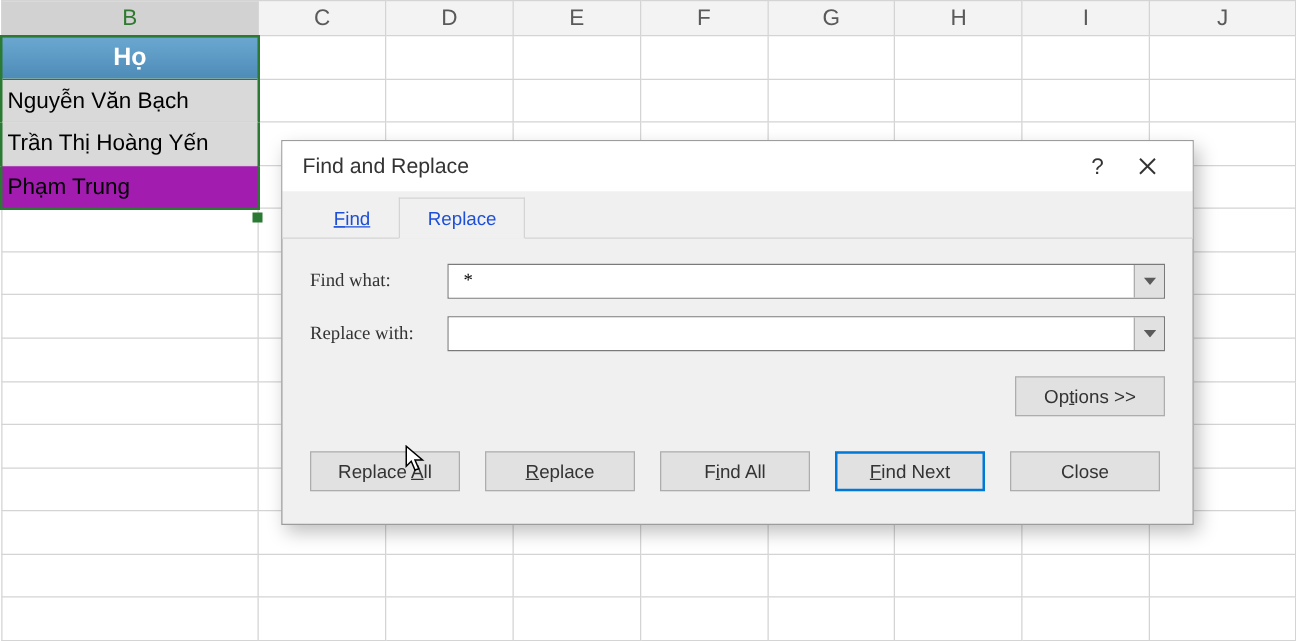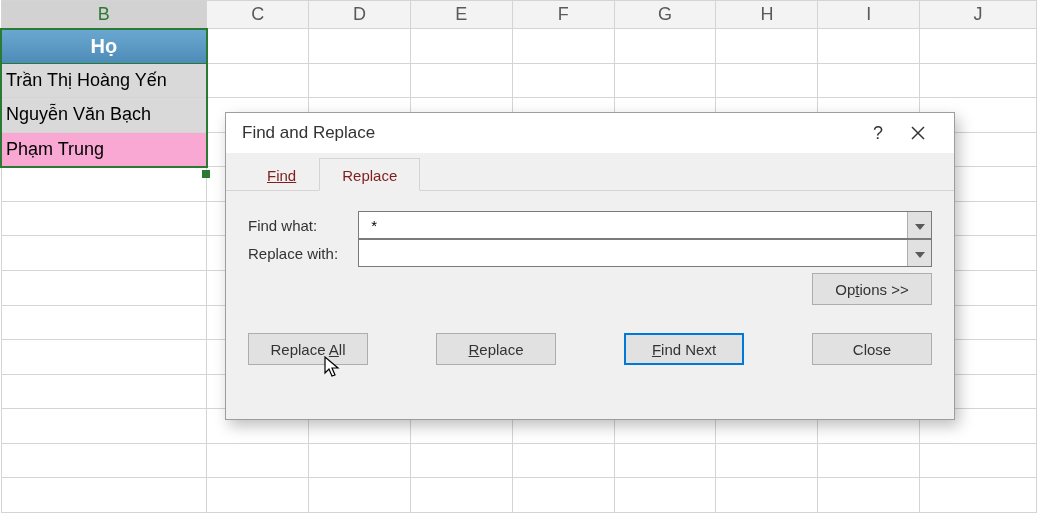--- a/index.html
+++ b/index.html
@@ -56,21 +56,21 @@
     color: #fff;
     font-weight: bold;
     font-size: 20px;
     text-align: center;
     border: 1px solid #2b7a34;
     margin-left: 44px;
   }
   
   td.sel-first { border-top: 2px solid #2b7a34; border-left: 2px solid #2b7a34; border-right: 2px solid #2b7a34; }
   td.sel-mid   { background: #d9d9d9; border-left: 2px solid #2b7a34; border-right: 2px solid #2b7a34; }
-  td.sel-last  { background: #f9a8d4; border-left: 2px solid #2b7a34; border-right: 2px solid #2b7a34; border-bottom: 2px solid #2b7a34; }
+  td.sel-last  { background: #a21caf; border-left: 2px solid #2b7a34; border-right: 2px solid #2b7a34; border-bottom: 2px solid #2b7a34; }
   td.sel-2     { background: #d9d9d9; border-left: 2px solid #2b7a34; border-right: 2px solid #2b7a34; }
 
   
   .handle {
     position: absolute;
     width: 8px; height: 8px;
     background: #2b7a34;
     left: 202px; top: 170px;
     z-index: 5;
   }
@@ -112,40 +112,42 @@
     display: flex;
     align-items: flex-end;
     height: 38px;
     padding-left: 18px;
     border-bottom: 1px solid #d4d4d4;
     background: #f0f0f0;
   }
   .tab {
     padding: 8px 22px 6px 22px;
     font-size: 15px;
-    color: #7f1d1d;
+    color: #1d4ed8;
     cursor: pointer;
     border: 1px solid transparent;
     position: relative;
     top: 1px;
   }
   .tab .u { text-decoration: underline; }
   .tab.active {
     background: #f0f0f0;
     border: 1px solid #d4d4d4;
     border-bottom: 1px solid #f0f0f0;
   }
   .tab:not(.active) { text-decoration: underline; }
 
   .form {
     padding: 20px 22px 0 22px;
   }
   .form-row {
     display: flex;
     align-items: center;
+    margin-bottom: 14px;
+    font-family: Liberation Serif, serif;
   }
   .form-row label {
     width: 110px;
     font-size: 15px;
     color: #333;
   }
   .combo {
     flex: 1;
     display: flex;
     border: 1px solid #7a7a7a;
@@ -175,21 +177,20 @@
     justify-content: flex-end;
     padding: 6px 22px 0 0;
     align-items: center;
   }
 
   .button-row {
     display: flex;
     gap: 20px;
     padding: 28px 22px 18px 22px;
     align-items: center;
-    justify-content: space-between;
   }
   .btn {
     height: 32px;
     padding: 0 20px;
     min-width: 120px;
     background: #e1e1e1;
     border: 1px solid #adadad;
     font-size: 15px;
     color: #333;
     cursor: pointer;
@@ -240,32 +241,32 @@
         <td></td>
         <td></td>
         <td></td>
         <td></td>
         <td></td>
         <td></td>
         <td></td>
         <td></td>
       </tr>
     <tr>
+        <td class="sel-2">Nguyễn Văn Bạch</td>
+        <td></td>
+        <td></td>
+        <td></td>
+        <td></td>
+        <td></td>
+        <td></td>
+        <td></td>
+        <td></td>
+      </tr>
+    <tr>
         <td class="sel-mid">Trần Thị Hoàng Yến</td>
-        <td></td>
-        <td></td>
-        <td></td>
-        <td></td>
-        <td></td>
-        <td></td>
-        <td></td>
-        <td></td>
-      </tr>
-    <tr>
-        <td class="sel-2">Nguyễn Văn Bạch</td>
         <td></td>
         <td></td>
         <td></td>
         <td></td>
         <td></td>
         <td></td>
         <td></td>
         <td></td>
       </tr>
     <tr>
@@ -446,20 +447,23 @@
     </button>
   </div>
 
   <div class="button-row">
     <button class="btn">
       <span>Replace <span class="u">A</span>ll</span>
     </button>
     <button class="btn">
       <span><span class="u">R</span>eplace</span>
     </button>
+    <button class="btn">
+      <span>F<span class="u">i</span>nd All</span>
+    </button>
     <button class="btn primary">
       <span><span class="u">F</span>ind Next</span>
     </button>
     <button class="btn">
       <span>Close</span>
     </button>
   </div>
 </div>
 
 <div class="cursor">

